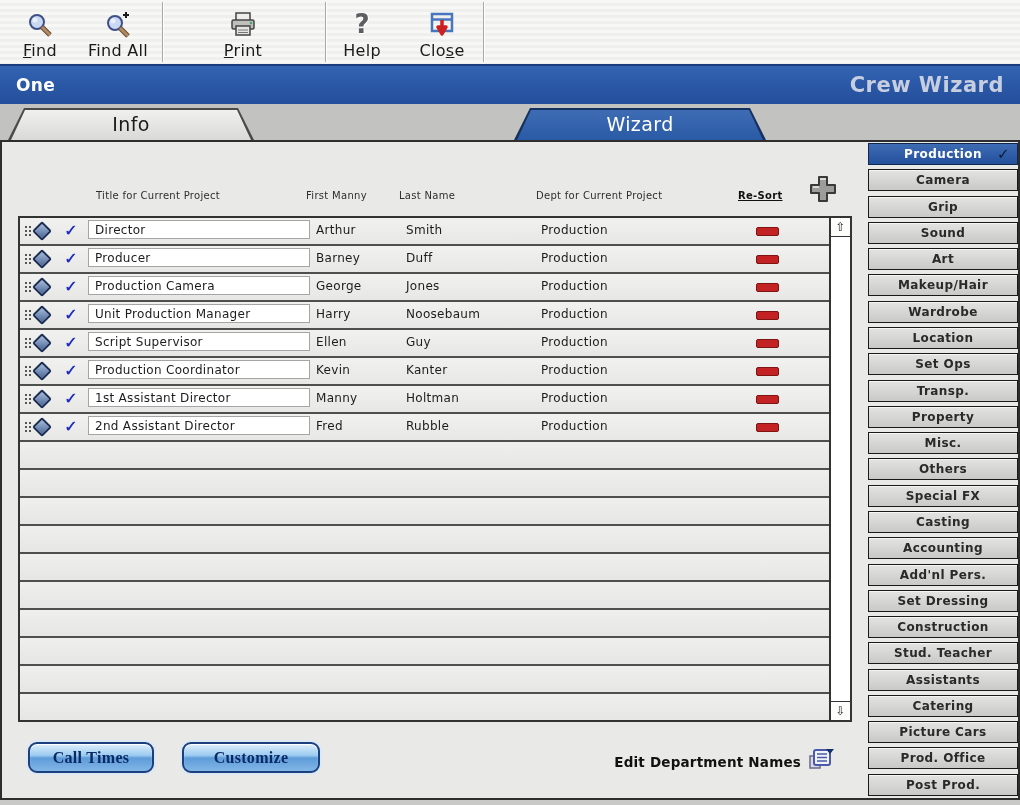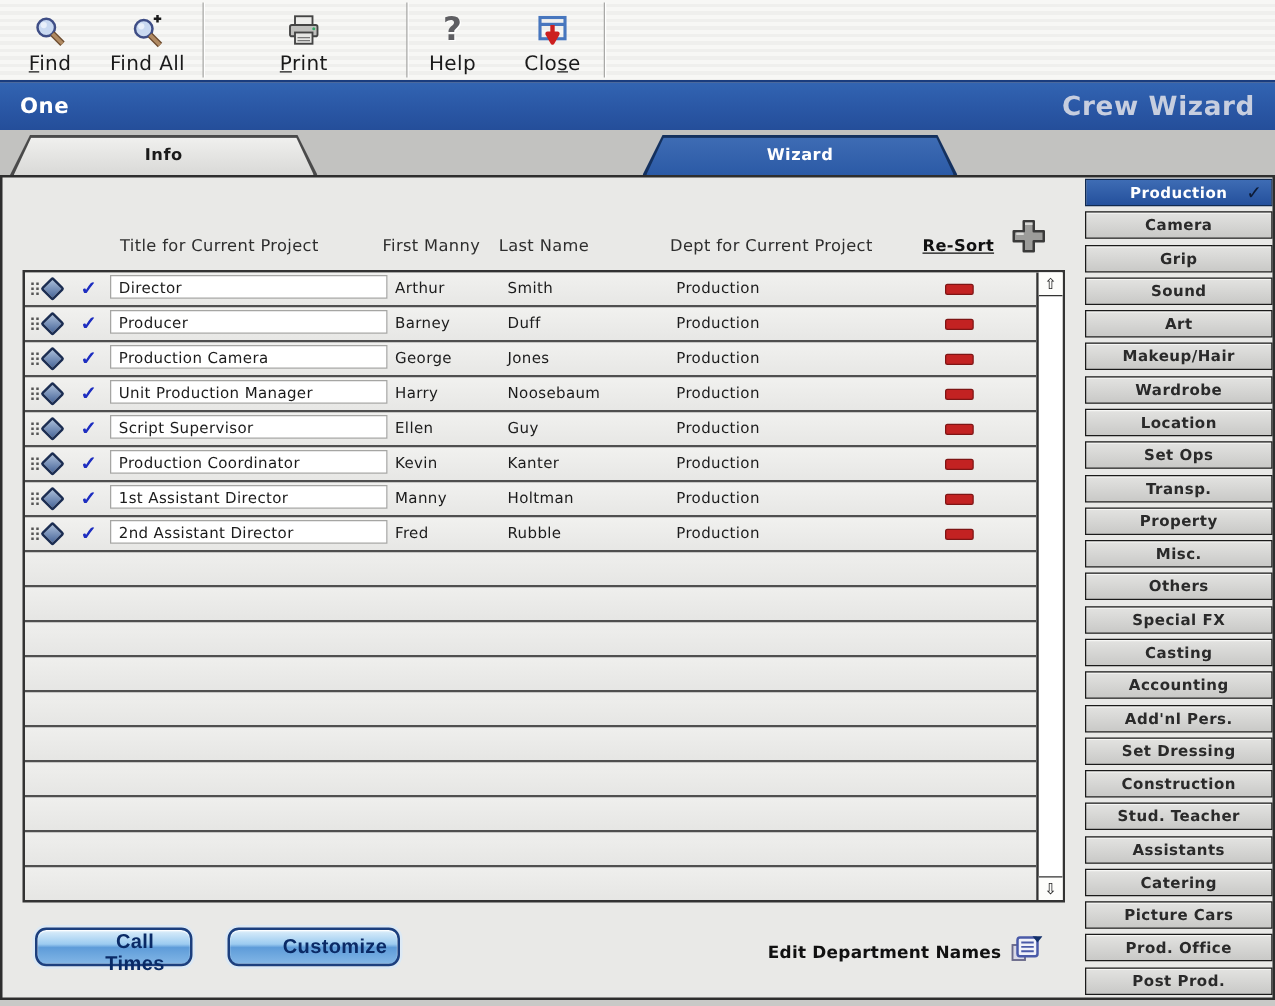--- a/index.html
+++ b/index.html
@@ -30,28 +30,28 @@
   .tabbar{position:absolute;left:0;top:104px;width:1020px;height:36px;background:#C2C2C0;}
   .tab{position:absolute;bottom:0;height:32px;cursor:default;}
   .tab .t-border{position:absolute;inset:0;
     clip-path:polygon(16px 0,calc(100% - 16px) 0,100% 100%,0 100%);background:#4A4A4A;}
   .tab.active .t-border{background:#14315F;}
   .tab .t-fill{position:absolute;left:3px;right:3px;top:2px;bottom:0;
     clip-path:polygon(14px 0,calc(100% - 14px) 0,100% 100%,0 100%);
     background:linear-gradient(180deg,#F0F0EE,#D9D9D7);}
   .tab.active .t-fill{background:linear-gradient(180deg,#3E6CB4,#2B5AA6);}
   .tab .t-label{position:absolute;inset:0;display:flex;align-items:center;justify-content:center;
-    font-weight:bold;font-size:13px;color:#1A1A1A;letter-spacing:.4px;}
+    font-weight:normal;font-size:19px;color:#1A1A1A;letter-spacing:.4px;}
   .tab.active .t-label{color:#FFFFFF;}
 
   
   .main{position:absolute;left:0;top:140px;width:1016px;height:656px;
     border:2px solid #2E2E2E;background:#E9E9E7;}
 
-  .col-header{position:absolute;top:48px;font-size:13px;color:#2E2E2E;letter-spacing:.3px;white-space:nowrap;}
+  .col-header{position:absolute;top:48px;font-size:10px;color:#2E2E2E;letter-spacing:.3px;white-space:nowrap;}
   .resort{font-weight:bold;text-decoration:underline;color:#111;cursor:pointer;}
   .add-plus{position:absolute;left:806px;top:32px;width:30px;height:30px;cursor:pointer;}
 
   
   .crew-table{position:absolute;left:16px;top:74px;width:834px;height:506px;
     border:2px solid #333;background:#EDEDEB;box-sizing:border-box;}
   .rows{position:absolute;left:0;top:0;right:21px;bottom:0;overflow:hidden;}
   .crew-row{position:relative;height:26px;border-bottom:2px solid #4F4F4F;
     background:linear-gradient(180deg,#F1F1EF,#E7E7E5);}
   .crew-row .dots{position:absolute;left:5px;top:8px;width:2px;height:2px;background:#555;
@@ -86,21 +86,21 @@
   .dept-btn.selected{background:linear-gradient(180deg,#3E6CB4,#24509C);
     border-color:#10294F;color:#FFFFFF;box-shadow:none;}
   .dept-check{display:none;position:absolute;right:7px;top:1px;font-size:15px;font-weight:bold;color:#0D1B36;}
 
   
   .aqua-btn{position:absolute;top:600px;height:31px;box-sizing:border-box;
     border:2px solid #1C3F7E;border-radius:9px;
     background:linear-gradient(180deg,#DDEFFB 0%,#9CCBF0 42%,#5E9CD9 52%,#82B6E6 100%);
     box-shadow:0 0 0 2px #DCE9F5, inset 0 1px 1px #FFFFFF;
     color:#0A2A66;font-weight:bold;font-size:16px;letter-spacing:.3px;
-    font-family:Liberation Sans, sans-serif;cursor:pointer;padding-left:40px;}
+    font-family:Liberation Serif, serif;cursor:pointer;}
   .btn-calltimes{left:26px;width:126px;}
   .btn-customize{left:180px;width:138px;}
   .edit-dept{position:absolute;top:606px;left:560px;width:272px;height:28px;
     display:flex;align-items:center;justify-content:flex-end;gap:7px;cursor:pointer;}
   .edit-dept .ed-label{font-size:13.5px;font-weight:bold;color:#111;letter-spacing:.2px;margin-left:28px;}
 </style>
 </head>
 <body>
 
 <div class="screen">

